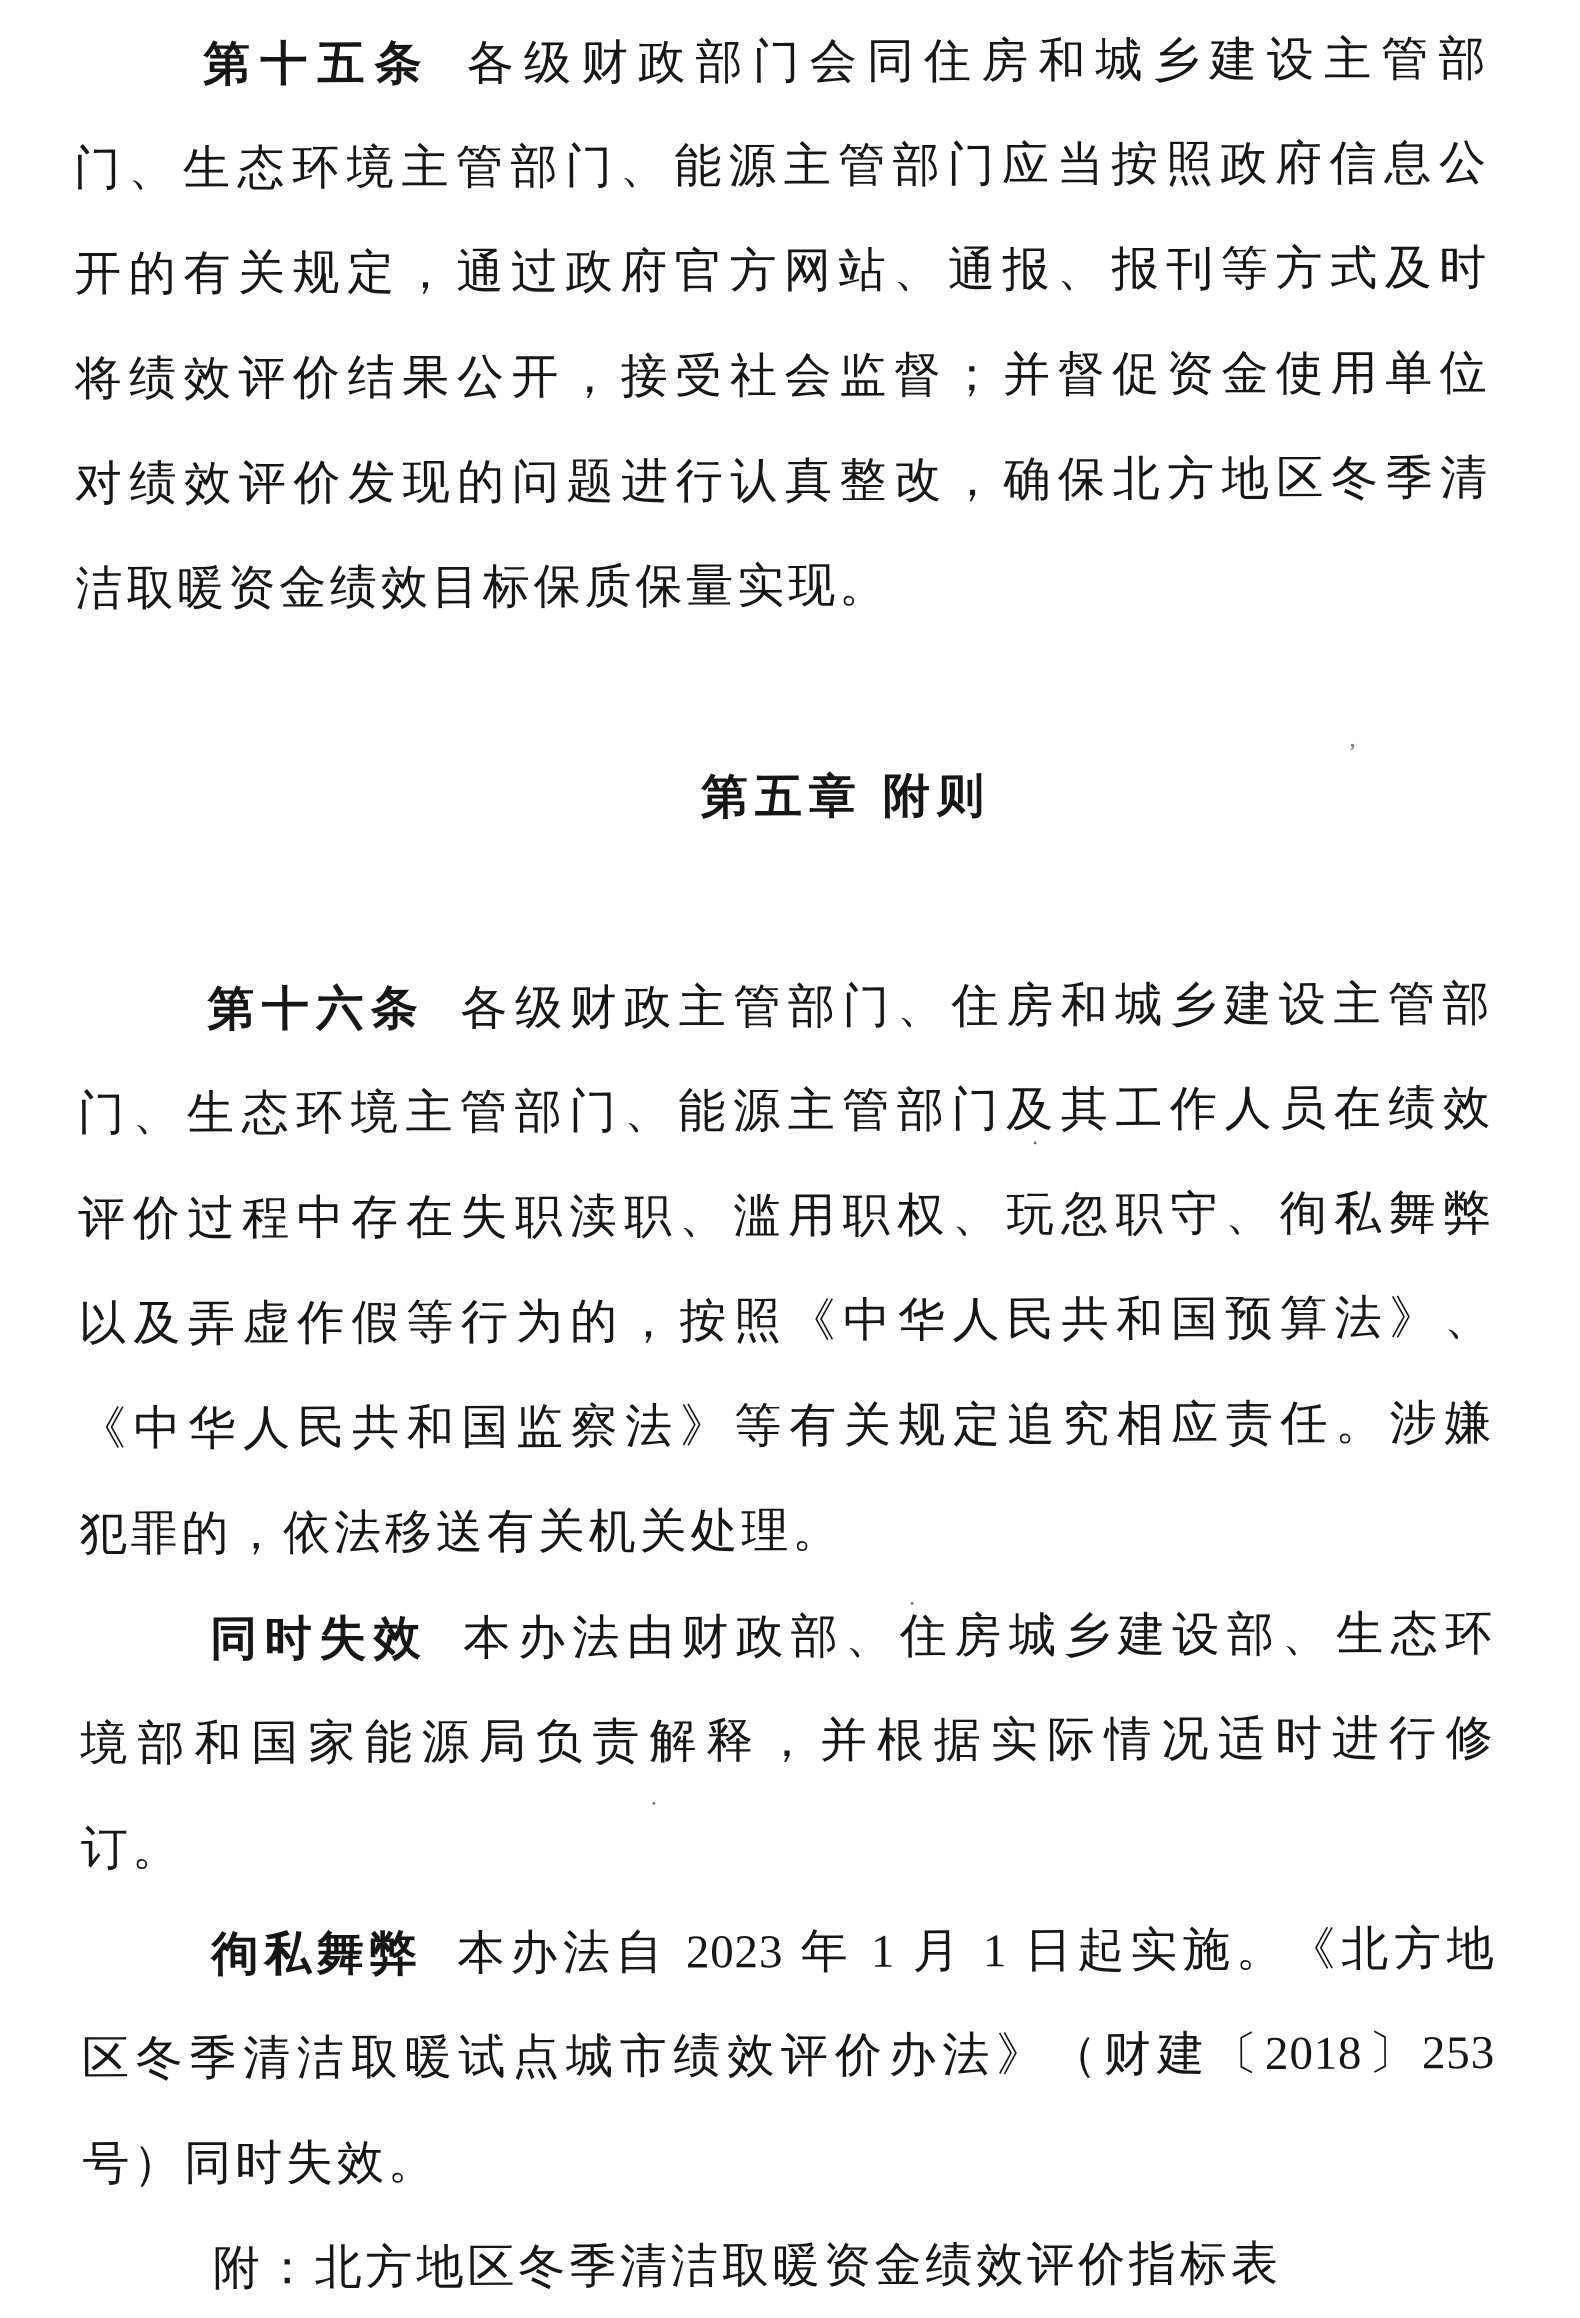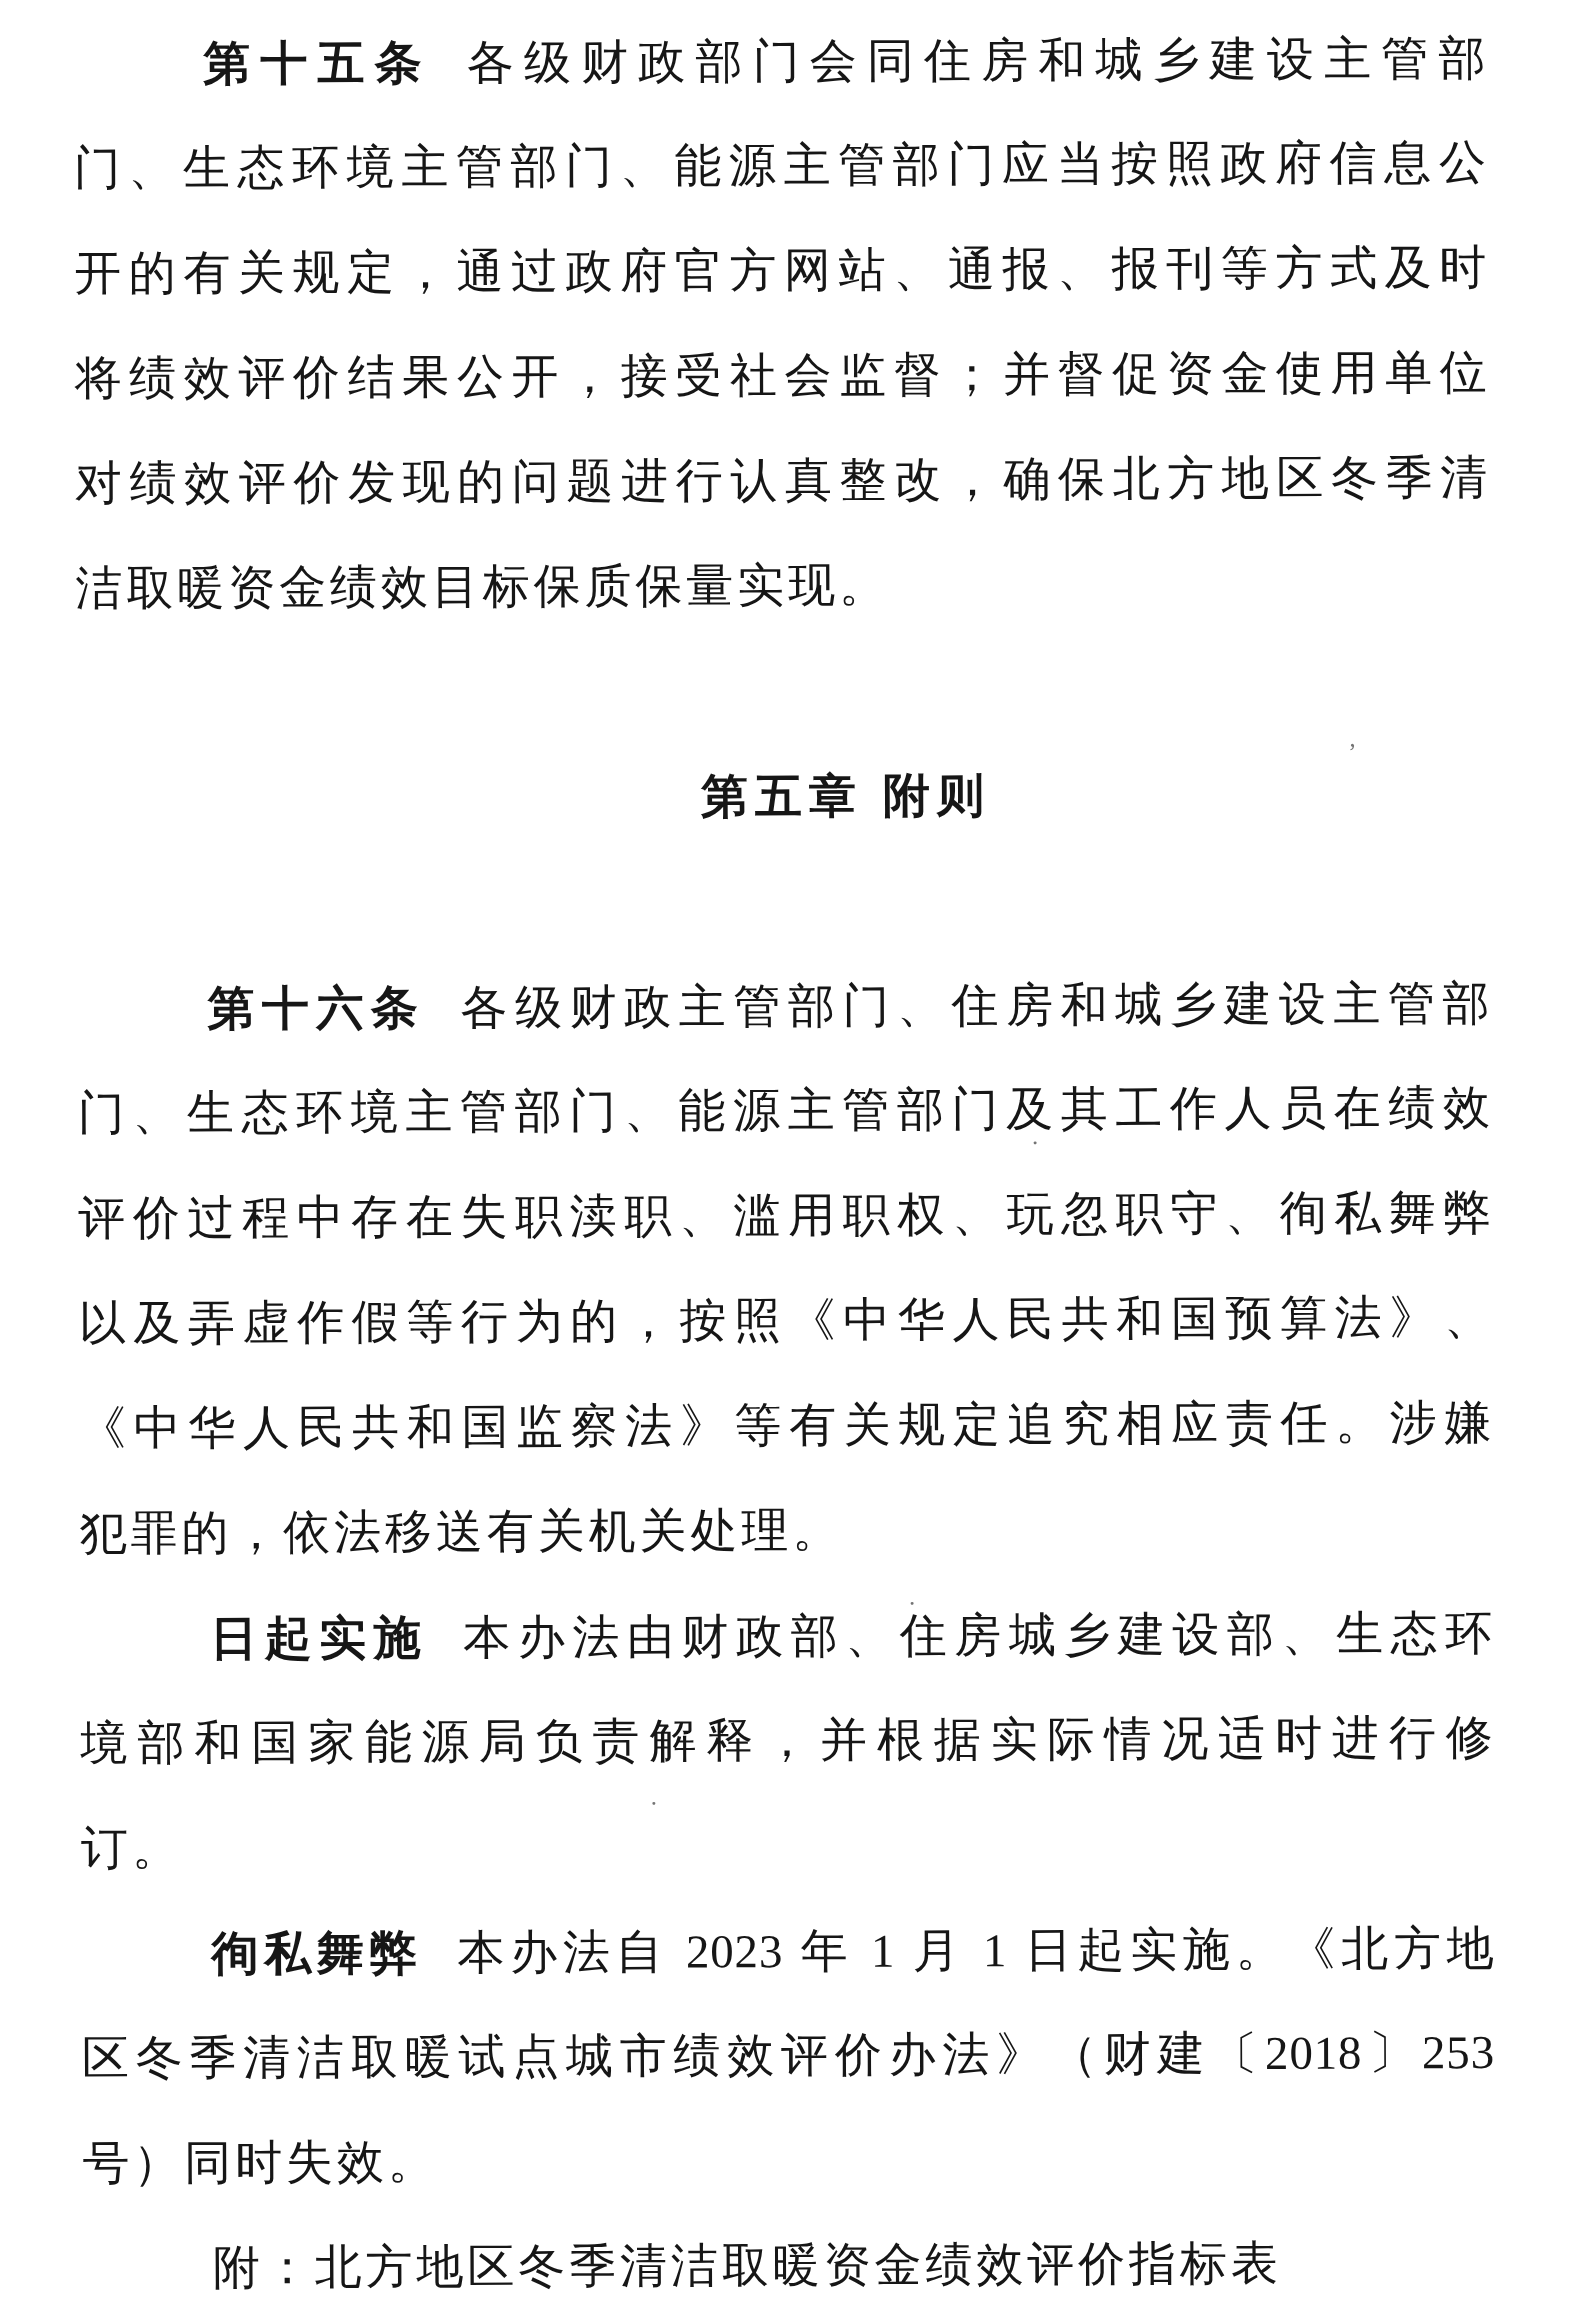--- a/index.html
+++ b/index.html
@@ -70,21 +70,21 @@
       <div class="line body"><span>洁取暖资金绩效目标保质保量实现。</span></div>
       <div class="line blank"></div>
       <div class="line heading"><span>第五章 附则</span></div>
       <div class="line blank"></div>
       <div class="line body justify indent"><span class="prefix">第十六条</span><span>各级财政主管部门、住房和城乡建设主管部</span></div>
       <div class="line body justify"><span>门、生态环境主管部门、能源主管部门及其工作人员在绩效</span></div>
       <div class="line body justify"><span>评价过程中存在失职渎职、滥用职权、玩忽职守、徇私舞弊</span></div>
       <div class="line body justify"><span>以及弄虚作假等行为的，按照《中华人民共和国预算法》、</span></div>
       <div class="line body justify"><span>《中华人民共和国监察法》等有关规定追究相应责任。涉嫌</span></div>
       <div class="line body"><span>犯罪的，依法移送有关机关处理。</span></div>
-      <div class="line body justify indent"><span class="prefix">日起实施</span><span>本办法由财政部、住房城乡建设部、生态环</span></div>
+      <div class="line body justify indent"><span class="prefix">同时失效</span><span>本办法由财政部、住房城乡建设部、生态环</span></div>
       <div class="line body justify"><span>境部和国家能源局负责解释，并根据实际情况适时进行修</span></div>
       <div class="line body"><span>订。</span></div>
       <div class="line body justify indent"><span class="prefix">徇私舞弊</span><span>本办法自 2023 年 1 月 1 日起实施。《北方地</span></div>
       <div class="line body justify"><span>区冬季清洁取暖试点城市绩效评价办法》（财建〔2018〕253</span></div>
       <div class="line body"><span>号）同时失效。</span></div>
       <div class="line body indent"><span>附：北方地区冬季清洁取暖资金绩效评价指标表</span></div>
     </div>
   <div id="artifacts">
       <span class="speck" style="left: 1350px; top: 742px;">’</span>
       <span class="speck" style="left: 1032px; top: 1124px;">.</span>

